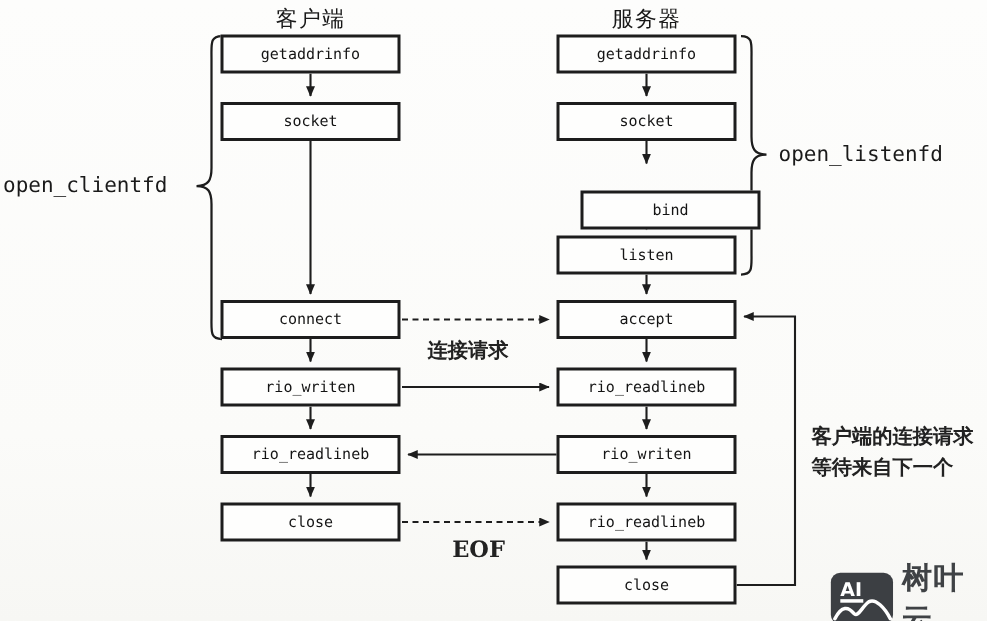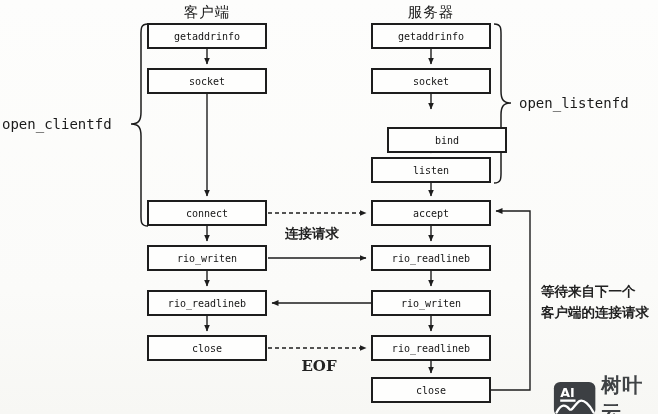--- a/index.html
+++ b/index.html
@@ -146,22 +146,22 @@
   <div class="box col-server" style="top:290px;">rio_writen</div>
   <div class="box col-server" style="top:335px;">rio_readlineb</div>
   <div class="box col-server" style="top:377px;">close</div>
 
   <div class="fnlabel" id="label-open-clientfd">open_clientfd</div>
   <div class="fnlabel" id="label-open-listenfd">open_listenfd</div>
 
   <div class="edge-label" id="label-connect-request">连接请求</div>
   <div class="edge-label" id="label-eof">EOF</div>
   <div class="edge-label" id="label-wait">
+    <div>客户端的连接请求</div>
     <div>等待来自下一个</div>
-    <div>客户端的连接请求</div>
   </div>
 
   <div id="watermark">
     <svg width="48" height="40" viewBox="0 0 48 40">
       <rect x="1" y="1" width="46" height="38" rx="7" fill="#3c3f43"></rect>
       <text x="8" y="18" font-family="DejaVu Sans, Liberation Sans, sans-serif" font-size="14" font-weight="bold" fill="#ffffff">AI</text>
       <rect x="8" y="20.5" width="17" height="2.6" fill="#ffffff"></rect>
       <path d="M4,35 C9,25 14,26 18,31 C21,34.5 24,26 29,22.5 C34,19.5 41,27 45,35" fill="none" stroke="#ffffff" stroke-width="2.6" stroke-linecap="round"></path>
     </svg>
     <span id="watermark-brand">树叶云</span>

